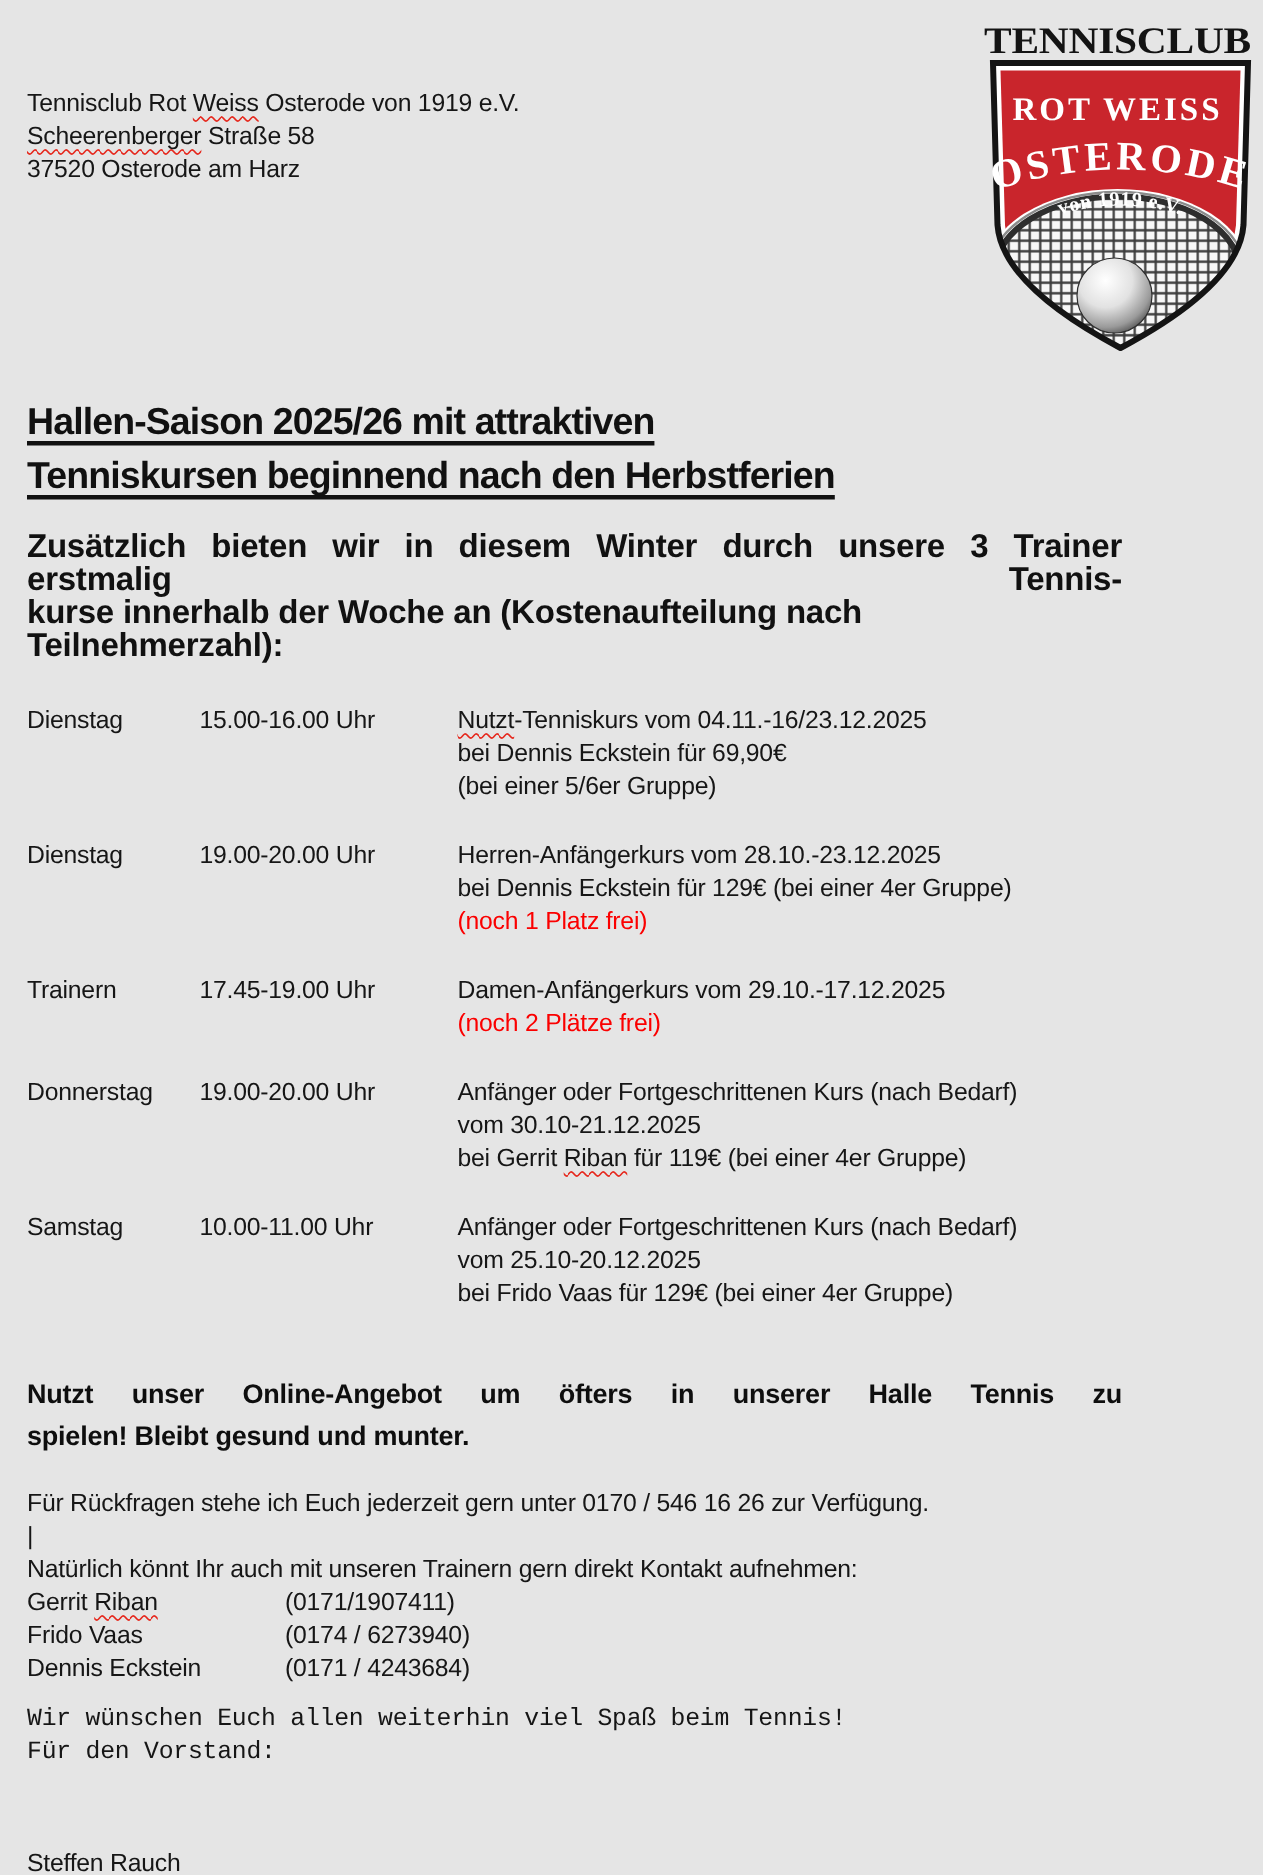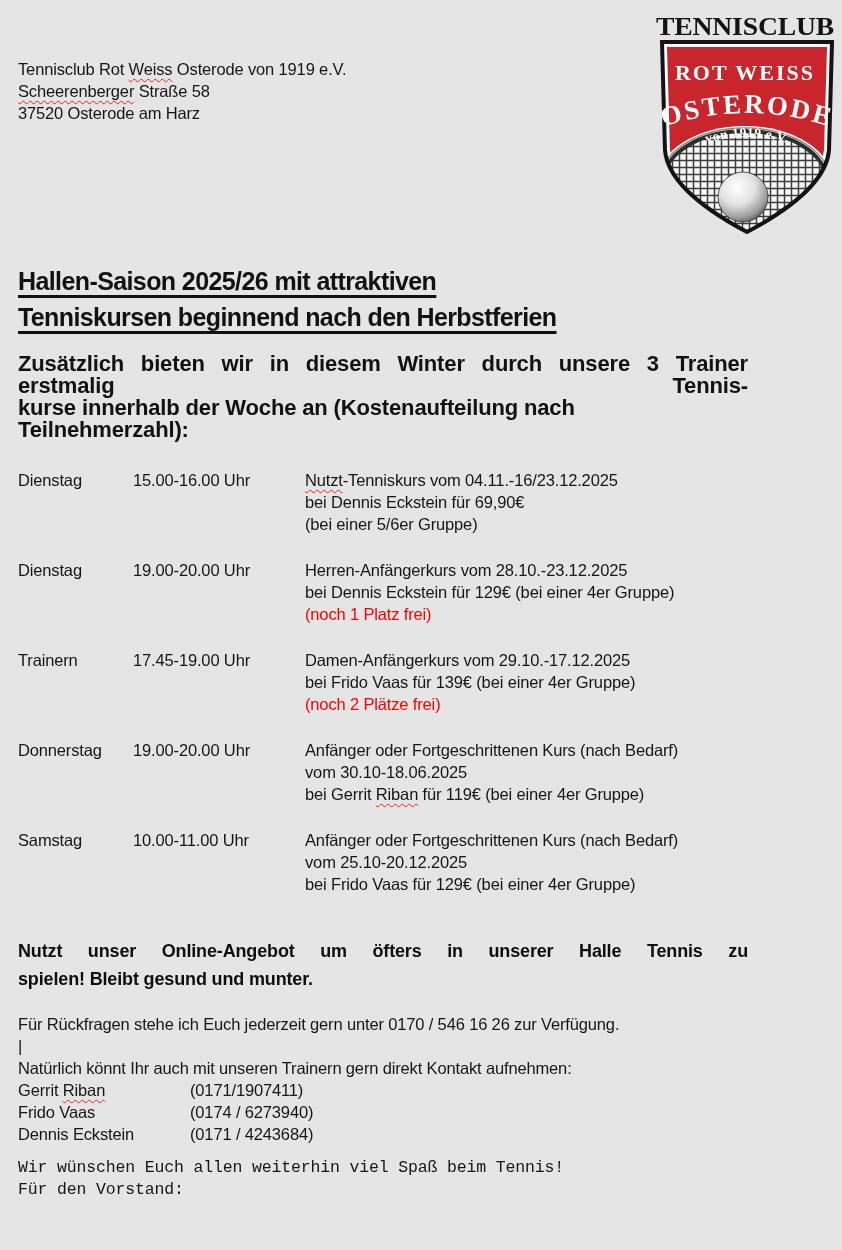--- a/index.html
+++ b/index.html
@@ -133,31 +133,30 @@
             <div class="dline">bei Dennis Eckstein für 129€ (bei einer 4er Gruppe)</div>
             <div class="dline red">(noch 1 Platz frei)</div>
           </div>
     </div>
 
     <div class="srow">
       <div>Trainern</div>
       <div>17.45-19.00 Uhr</div>
       <div>
             <div class="dline">Damen-Anfängerkurs vom 29.10.-17.12.2025</div>
-            <div class="dline">bei Frido Vaas für 139€ (bei einer 4er Gruppe)</div>
             <div class="dline red">(noch 2 Plätze frei)</div>
           </div>
     </div>
 
     <div class="srow">
       <div>Donnerstag</div>
       <div>19.00-20.00 Uhr</div>
       <div>
             <div class="dline">Anfänger oder Fortgeschrittenen Kurs (nach Bedarf)</div>
-            <div class="dline">vom 30.10-18.06.2025</div>
+            <div class="dline">vom 30.10-21.12.2025</div>
             <div class="dline">bei Gerrit <span class="sq">Riban</span> für 119€ (bei einer 4er Gruppe)</div>
           </div>
     </div>
 
     <div class="srow">
       <div>Samstag</div>
       <div>10.00-11.00 Uhr</div>
       <div>
             <div class="dline">Anfänger oder Fortgeschrittenen Kurs (nach Bedarf)</div>
             <div class="dline">vom 25.10-20.12.2025</div>

